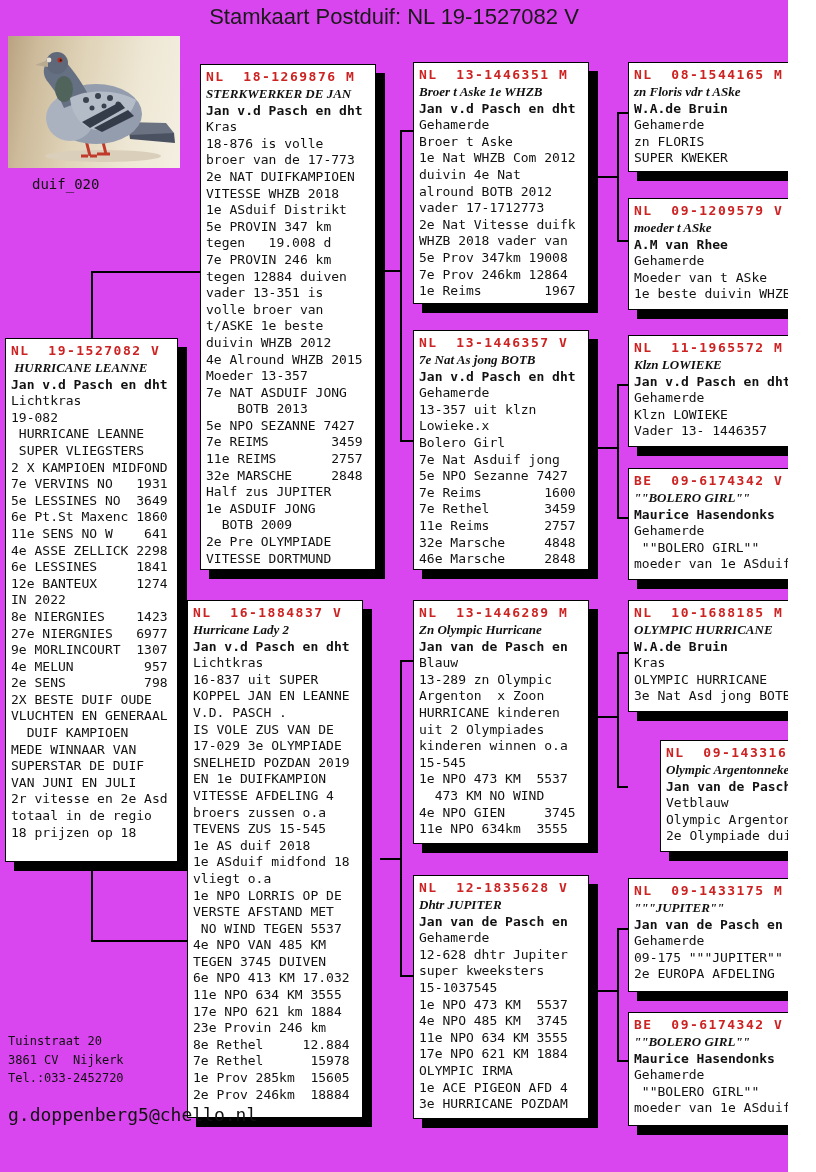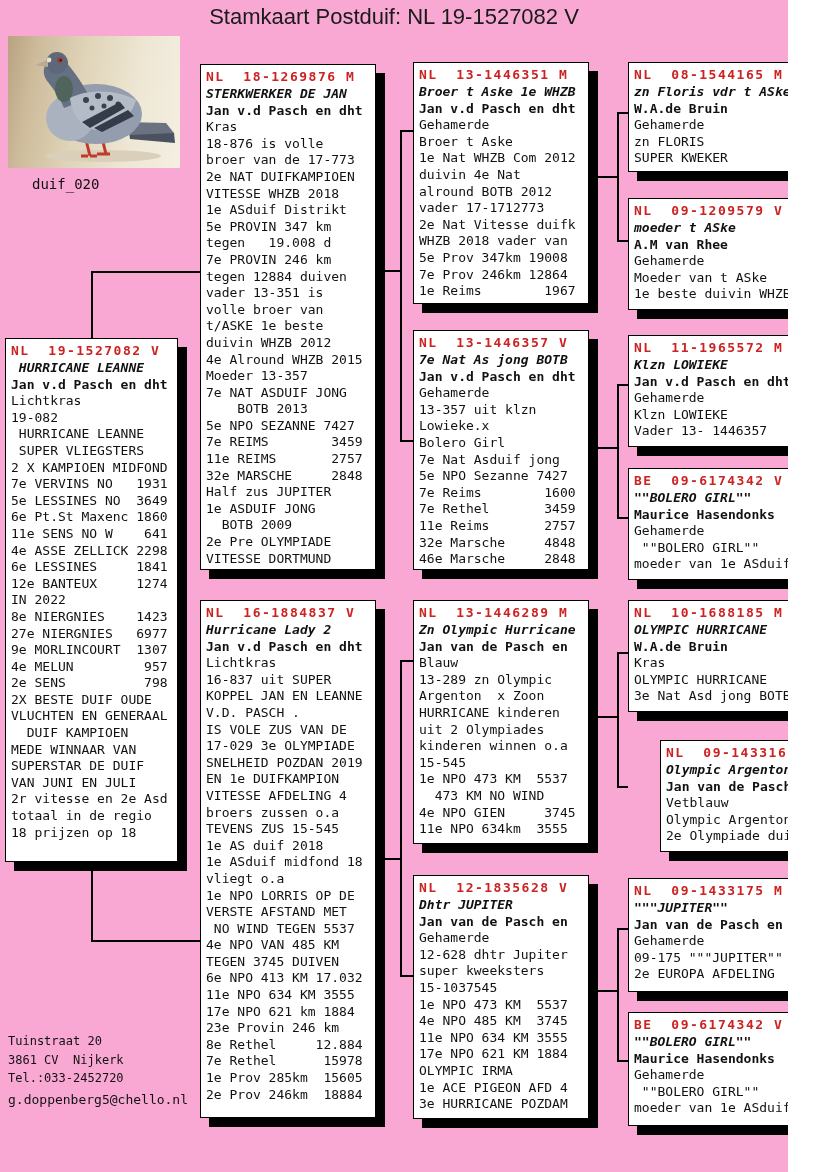--- a/index.html
+++ b/index.html
@@ -1,38 +1,38 @@
 <!DOCTYPE html>
 <html><head>
 <meta charset="utf-8">
 <style>
   html,body{margin:0;padding:0;background:#fff;}
-  #page{position:relative;width:788px;height:1172px;background:#f9a8d4;overflow:hidden;
+  #page{position:relative;width:788px;height:1172px;background:#d946ef;overflow:hidden;
         font-family:"DejaVu Sans Mono","Liberation Mono",monospace;}
   .title{position:absolute;top:4px;left:0;width:100%;text-align:center;
          font-family:"Liberation Sans","DejaVu Sans",sans-serif;font-size:22px;color:#1a1a1a;}
   
   .photo{position:absolute;left:8px;top:36px;width:172px;height:132px;
          background:linear-gradient(100deg,#b9a280 0%,#cdbb9b 16%,#e0d4b9 42%,#eee7d4 72%,#f4efe2 100%);}
   .caption{position:absolute;left:32px;top:176px;font-size:14px;color:#111;}
   
   .pbox{position:absolute;box-sizing:border-box;background:#fff;border:1.5px solid #000;
         box-shadow:9px 9px 0 0 #000;padding:2px 2px 2px 5px;font-size:13px;line-height:16.6px;color:#111;}
   .ring{color:#cc2222;font-weight:bold;font-size:13px;letter-spacing:1.5px;
         white-space:pre;line-height:19px;}
-  .bname{font-weight:bold;font-style:italic;white-space:pre;}
+  .bname{font-weight:bold;font-style:italic;white-space:pre;font-family:Liberation Serif, serif;}
   .bowner{font-weight:bold;white-space:pre;}
   .blines div{white-space:pre;}
   
   .ln{position:absolute;background:#000;}
   
   .contact{position:absolute;left:8px;top:1032px;color:#111;}
   .contact .cname{font-weight:bold;font-size:18px;letter-spacing:2px;margin-bottom:8px;}
   .contact .cline{font-size:12px;line-height:18.5px;white-space:pre;}
-  .contact .cemail{font-size:13px;margin-top:4px;}
+  .contact .cemail{font-size:18px;margin-top:16px;}
   
   .footer{position:absolute;right:6px;top:1136px;font-size:11.5px;font-style:italic;color:#222;
           display:flex;gap:18px;}
 </style>
 </head>
 <body>
 
 <div id="page">
 
   <div class="title">Stamkaart Postduif: NL  19-1527082 V</div>
@@ -165,21 +165,21 @@
         <div>11e REIMS       2757</div>
         <div>32e MARSCHE     2848</div>
         <div>Half zus JUPITER</div>
         <div>1e ASDUIF JONG</div>
         <div>  BOTB 2009</div>
         <div>2e Pre OLYMPIADE</div>
         <div>VITESSE DORTMUND</div>
       </div>
   </div>
 
-  <div class="pbox" style="left:200px;top:600px;width:176px;height:518px">
+  <div class="pbox" style="left:187px;top:600px;width:176px;height:518px">
     <div class="ring">NL  16-1884837 V</div>
     <div class="bname">Hurricane Lady 2</div>
     <div class="bowner">Jan v.d Pasch en dht</div>
     <div class="blines">
         <div>Lichtkras</div>
         <div>16-837 uit SUPER</div>
         <div>KOPPEL JAN EN LEANNE</div>
         <div>V.D. PASCH .</div>
         <div>IS VOLE ZUS VAN DE</div>
         <div>17-029 3e OLYMPIADE</div>

